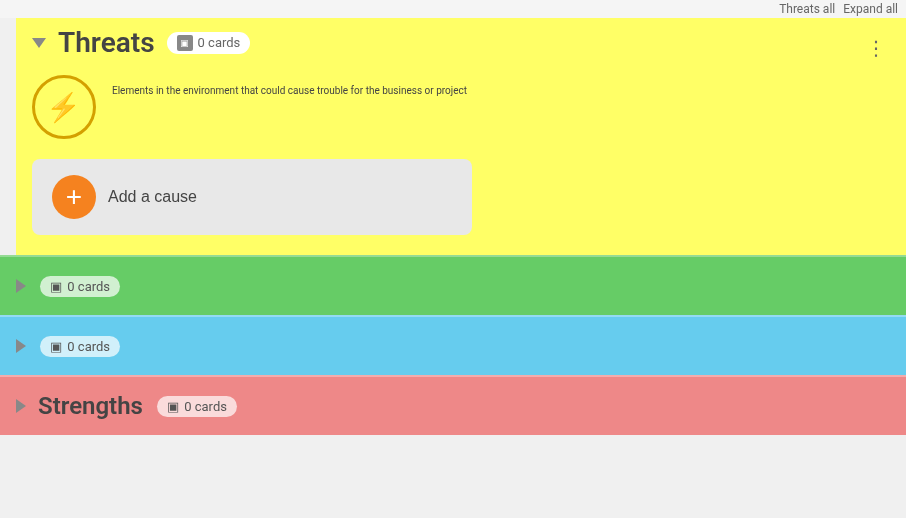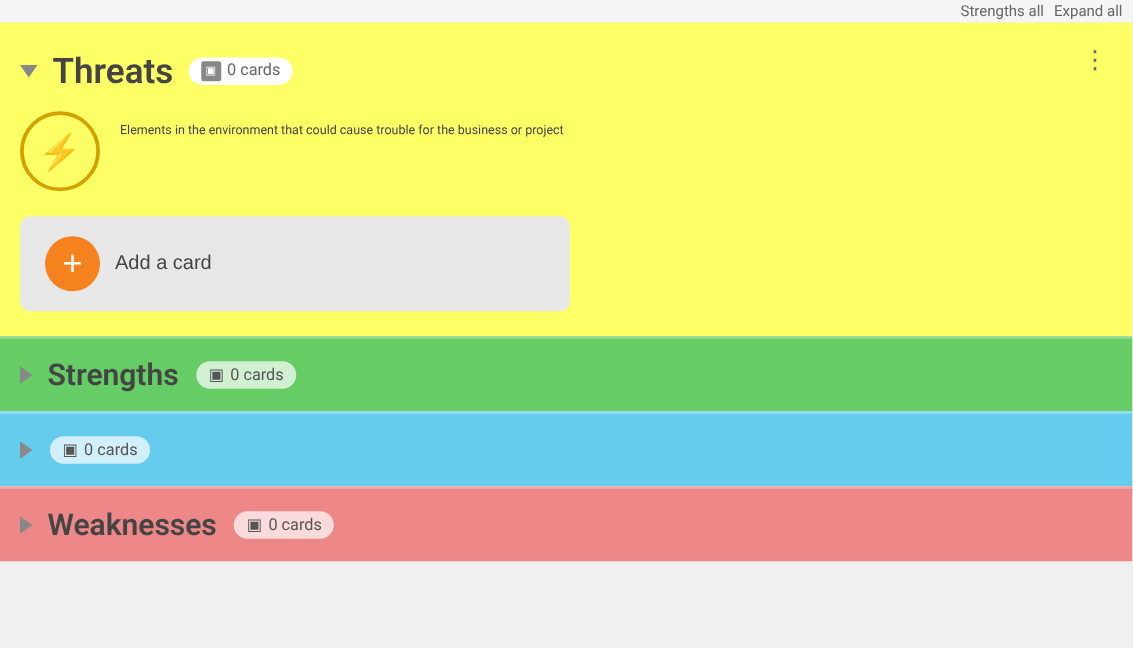--- a/index.html
+++ b/index.html
@@ -28,22 +28,23 @@
     .top-bar-link {
       font-size: 12px;
       color: #666;
       cursor: pointer;
       text-decoration: none;
     }
 
     
     .threats-section {
       background: #ffff66;
-      padding: 22px 16px 20px 16px;
+      padding: 8px 16px 20px 16px;
       position: relative;
+      margin-left: 16px;
     }
 
     .section-header {
       display: flex;
       align-items: center;
       gap: 12px;
       margin-bottom: 16px;
     }
 
     .section-title {
@@ -197,21 +198,21 @@
       font-size: 13px;
       color: #555;
       margin-left: 14px;
     }
   </style>
 </head>
 <body>
 
 <div class="top-bar">
   <div class="top-bar-actions">
-    <span class="top-bar-link">Strengths all</span>
+    <span class="top-bar-link">Threats all</span>
     <span class="top-bar-link">Expand all</span>
   </div>
 </div>
 
 <div class="threats-section">
   <div class="section-header">
     <span class="chevron-down"></span>
     <span class="section-title">Threats</span>
     <div class="cards-badge">
       <span class="cards-badge-icon">▣</span>
@@ -223,41 +224,40 @@
 
   <div class="description-row">
     <div class="threat-icon-circle">
       <span class="lightning-bolt">⚡</span>
     </div>
     <p class="description-text">Elements in the environment that could cause trouble for the business or project</p>
   </div>
 
   <button class="add-card-button">
     <div class="add-circle">+</div>
-    <span>Add a card</span>
+    <span>Add a cause</span>
   </button>
 </div>
 
 <div class="collapsed-section strengths-section">
+  <span class="chevron-right"></span>
+  <div class="collapsed-badge">
+    <span>▣</span>
+    <span>0 cards</span>
+  </div>
+</div>
+
+<div class="collapsed-section opportunities-section">
+  <span class="chevron-right"></span>
+  <div class="collapsed-badge">
+    <span>▣</span>
+    <span>0 cards</span>
+  </div>
+</div>
+
+<div class="collapsed-section weaknesses-section">
   <span class="chevron-right"></span>
   <span class="collapsed-title">Strengths</span>
   <div class="collapsed-badge">
     <span>▣</span>
     <span>0 cards</span>
   </div>
 </div>
 
-<div class="collapsed-section opportunities-section">
-  <span class="chevron-right"></span>
-  <div class="collapsed-badge">
-    <span>▣</span>
-    <span>0 cards</span>
-  </div>
-</div>
-
-<div class="collapsed-section weaknesses-section">
-  <span class="chevron-right"></span>
-  <span class="collapsed-title">Weaknesses</span>
-  <div class="collapsed-badge">
-    <span>▣</span>
-    <span>0 cards</span>
-  </div>
-</div>
-
 </body></html>

